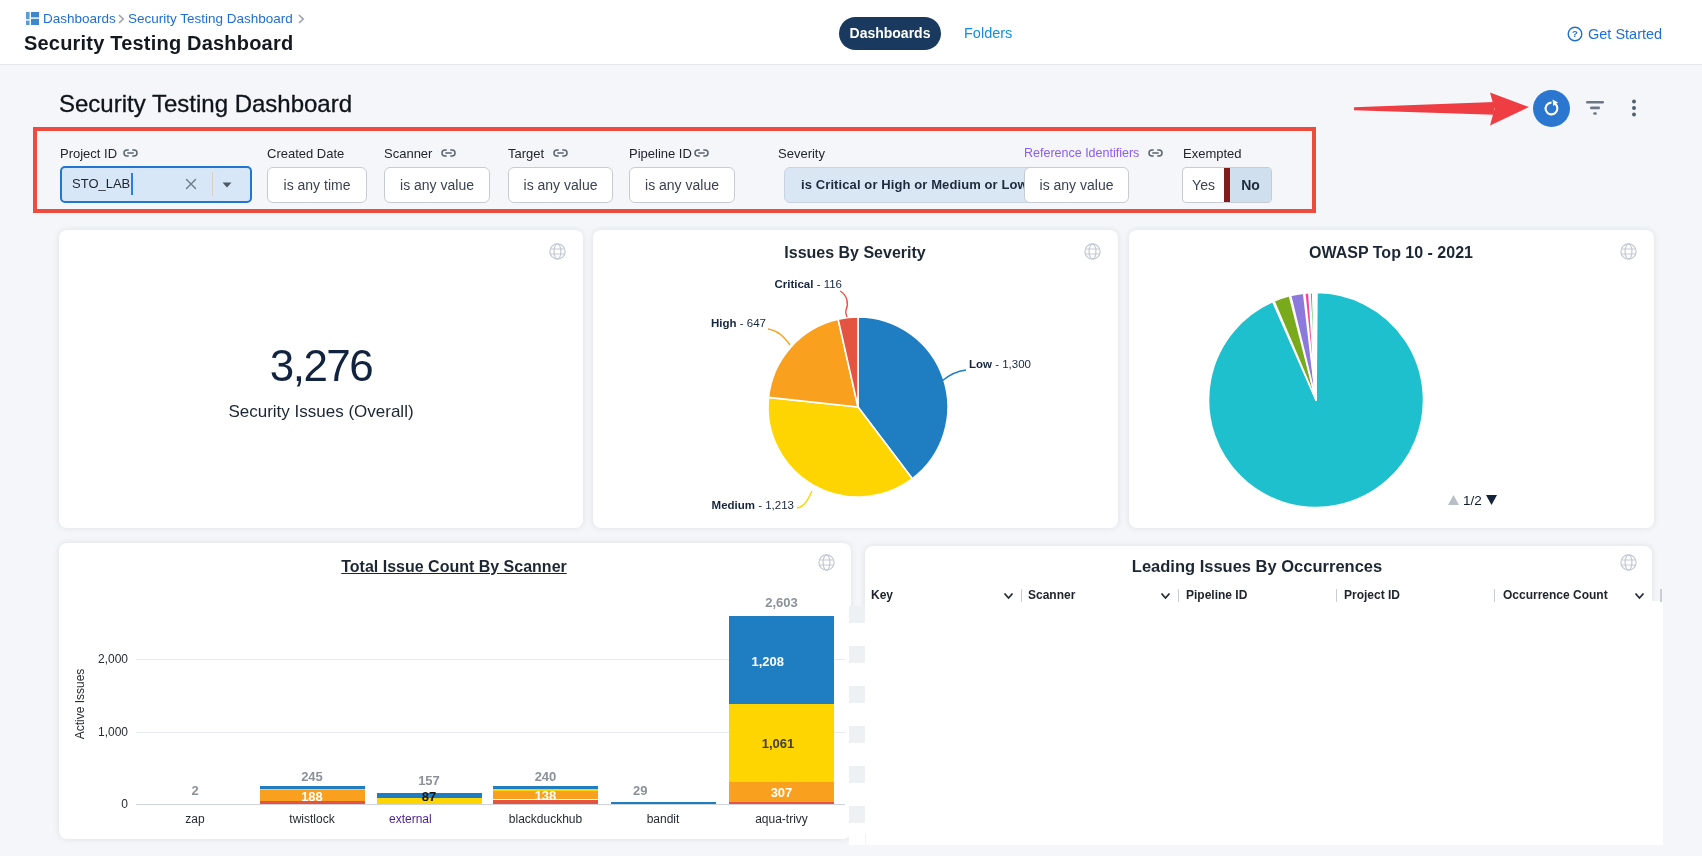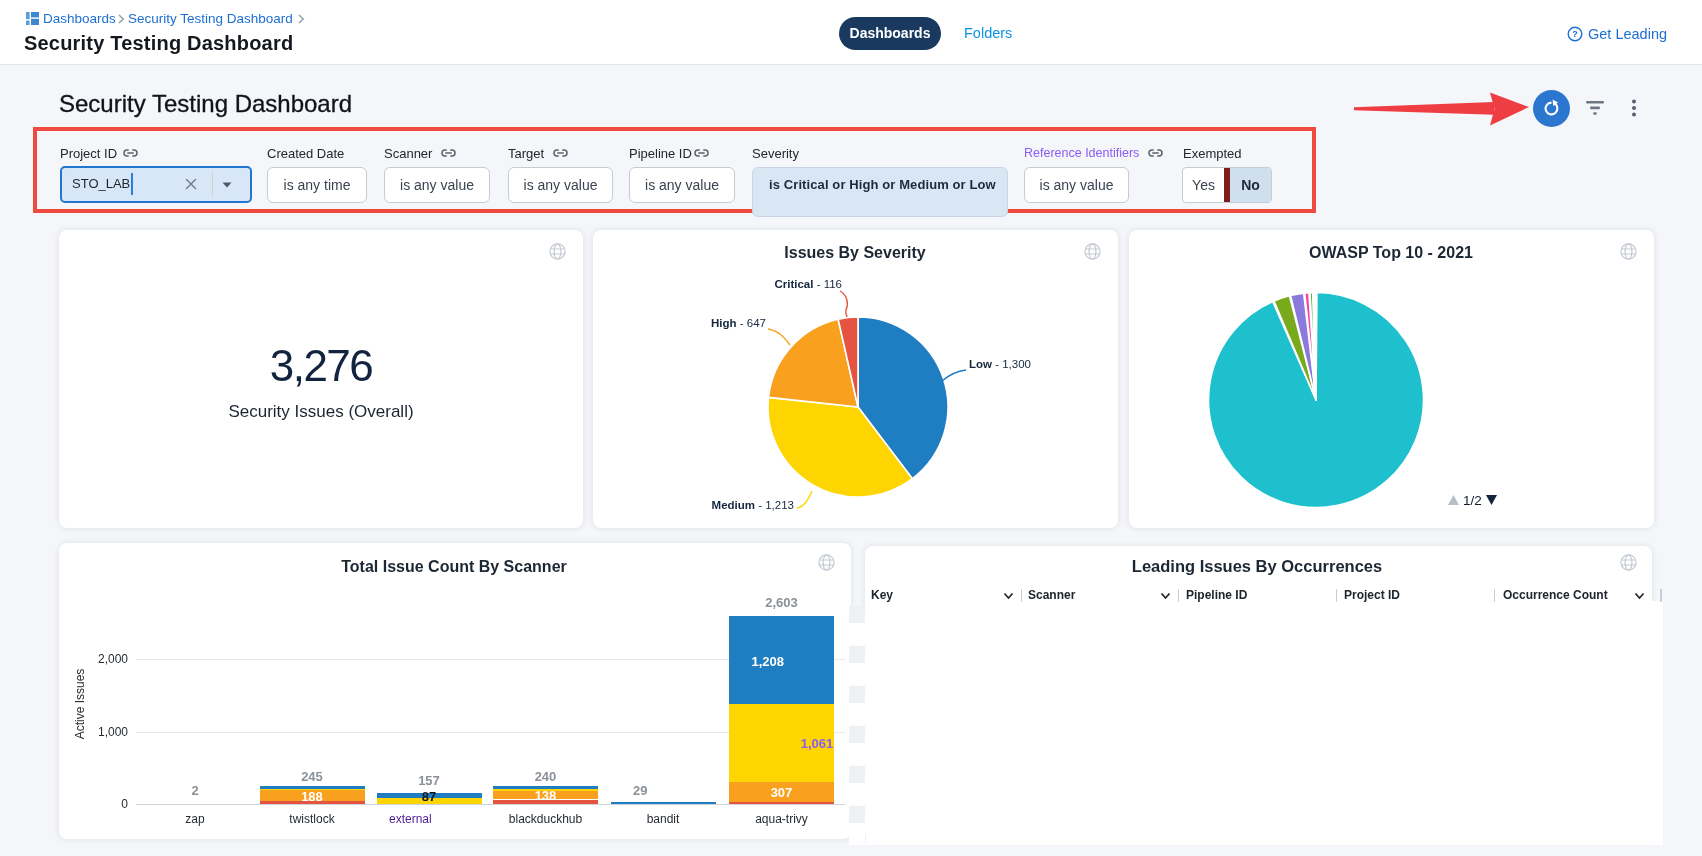--- a/index.html
+++ b/index.html
@@ -30,21 +30,21 @@
   </svg>
 <div class="abs" style="left:24px;top:32px;font-size:20px;font-weight:700;color:#14181f;letter-spacing:0.2px;">Security Testing Dashboard</div>
 
 <div class="abs" style="left:839px;top:17px;width:102px;height:33px;background:#19395f;border-radius:17px;color:#fff;font-size:14px;font-weight:600;text-align:center;line-height:33px;">Dashboards</div>
 <div class="abs" style="left:964px;top:25px;font-size:14.5px;color:#0b92e4;">Folders</div>
 
 <svg class="abs" style="left:1567px;top:26px;" width="16" height="16" viewBox="0 0 16 16">
   <circle cx="8" cy="8" r="6.8" fill="none" stroke="#1d6fd3" stroke-width="1.4"></circle>
   <text x="8" y="11.3" font-size="9.5" font-weight="700" fill="#1d6fd3" text-anchor="middle" font-family="Liberation Sans">?</text>
 </svg>
-<div class="abs" style="left:1588px;top:26px;font-size:14.5px;font-weight:500;color:#1d6fd3;">Get Leading</div>
+<div class="abs" style="left:1588px;top:26px;font-size:14.5px;font-weight:500;color:#1d6fd3;">Get Started</div>
 
 <div class="abs" style="left:59px;top:90px;font-size:24px;font-weight:500;color:#0f141b;-webkit-text-stroke:0.3px #0f141b;">Security Testing Dashboard</div>
 
 <svg class="abs" style="left:1348px;top:88px;" width="185" height="40" viewBox="0 0 185 40">
   <path d="M6,22.3 L6,19.3 L146,14 L146,26.8 Z" fill="#ee3e43"></path>
   <path d="M142,4.5 L181,19 L142,37.5 L146.5,21 Z" fill="#ee3e43"></path>
 </svg>
 
 <div class="abs" style="left:1533px;top:90px;width:37px;height:37px;border-radius:50%;background:#2b77cf;"></div>
 <svg class="abs" style="left:1540px;top:97px;" width="23" height="23" viewBox="0 0 23 23">
@@ -64,21 +64,21 @@
   <circle cx="4" cy="15.6" r="2" fill="#566170"></circle>
 </svg>
 
 <div class="abs" style="left:33px;top:127px;width:1283px;height:86px;border:4px solid #ef4a3e;"></div>
 
 <div class="abs" style="left:60px;top:146px;font-size:13px;color:#23262c;">Project ID</div>
 <div class="abs" style="left:267px;top:146px;font-size:13px;color:#23262c;">Created Date</div>
 <div class="abs" style="left:384px;top:146px;font-size:13px;color:#23262c;">Scanner</div>
 <div class="abs" style="left:508px;top:146px;font-size:13px;color:#23262c;">Target</div>
 <div class="abs" style="left:629px;top:146px;font-size:13px;color:#23262c;">Pipeline ID</div>
-<div class="abs" style="left:752px;top:146px;font-size:13px;color:#23262c;">Severity</div>
+<div class="abs" style="left:778px;top:146px;font-size:13px;color:#23262c;">Severity</div>
 <div class="abs" style="left:1024px;top:146px;font-size:12.5px;color:#8b5cf6;">Reference Identifiers</div>
 <div class="abs" style="left:1183px;top:146px;font-size:13px;color:#23262c;">Exempted</div>
 
 <svg class="abs lnk" style="left:123px;top:147px;" width="15" height="12" viewBox="0 0 15 12">
     <g fill="none" stroke="#5b646e" stroke-width="1.5" stroke-linecap="round">
       <path d="M5.2,3 H4 a3,3 0 0 0 0,6 h1.2 M9.8,3 H11 a3,3 0 0 1 0,6 H9.8 M4.8,6 h5.4"></path>
     </g>
   </svg>
 <svg class="abs lnk" style="left:441px;top:147px;" width="15" height="12" viewBox="0 0 15 12">
     <g fill="none" stroke="#5b646e" stroke-width="1.5" stroke-linecap="round">
@@ -109,21 +109,21 @@
   </svg>
 <div class="abs" style="left:212px;top:172px;width:1px;height:24px;background:#d9cfc6;"></div>
 <svg class="abs" style="left:222px;top:182px;" width="10" height="6" viewBox="0 0 10 6">
     <path d="M0.5,0.5 L5,5.5 L9.5,0.5 Z" fill="#4e5862"></path>
   </svg>
 
 <div class="abs" style="left:267px;top:167px;width:100px;height:36px;background:#fff;border:1px solid #c7ccd3;border-radius:6px;font-size:14px;color:#3a4350;text-align:center;line-height:34px;">is any time</div>
 <div class="abs" style="left:384px;top:167px;width:106px;height:36px;background:#fff;border:1px solid #c7ccd3;border-radius:6px;font-size:14px;color:#3a4350;text-align:center;line-height:34px;">is any value</div>
 <div class="abs" style="left:508px;top:167px;width:105px;height:36px;background:#fff;border:1px solid #c7ccd3;border-radius:6px;font-size:14px;color:#3a4350;text-align:center;line-height:34px;">is any value</div>
 <div class="abs" style="left:629px;top:167px;width:106px;height:36px;background:#fff;border:1px solid #c7ccd3;border-radius:6px;font-size:14px;color:#3a4350;text-align:center;line-height:34px;">is any value</div>
-<div class="abs" style="left:752px;top:167px;width:256px;height:50px;background:#d9e7f5;border:1px solid #c8d4e2;border-radius:6px;font-size:13px;font-weight:700;color:#1d2a3b;line-height:34px;padding-left:16px;white-space:nowrap;letter-spacing:0.1px;">is Critical or High or Medium or Low</div>
+<div class="abs" style="left:784px;top:167px;width:256px;height:36px;background:#d9e7f5;border:1px solid #c8d4e2;border-radius:6px;font-size:13px;font-weight:700;color:#1d2a3b;line-height:34px;padding-left:16px;white-space:nowrap;letter-spacing:0.1px;">is Critical or High or Medium or Low</div>
 <div class="abs" style="left:1024px;top:167px;width:105px;height:36px;background:#fff;border:1px solid #c7ccd3;border-radius:6px;font-size:14px;color:#3a4350;text-align:center;line-height:34px;">is any value</div>
 
 <div class="abs" style="left:1182px;top:167px;width:90px;height:36px;border:1px solid #c7ccd3;border-radius:4px;background:#fff;overflow:hidden;display:flex;">
   <div style="width:47px;height:100%;font-size:14px;color:#3a4350;text-align:center;line-height:34px;border-right:6px solid #7f1d1d;">Yes</div>
   <div style="flex:1;height:100%;background:#cfdfee;font-size:14px;font-weight:700;color:#1d2a3b;text-align:center;line-height:34px;">No</div>
 </div>
 
 <div class="card" style="left:59px;top:230px;width:524px;height:298px;"></div>
 <div class="card" style="left:593px;top:230px;width:525px;height:298px;"></div>
 <div class="card" style="left:1129px;top:230px;width:525px;height:298px;"></div>
@@ -203,21 +203,21 @@
     <path d="M1316,400 L1304.76,293.09 A107.5,107.5 0 0 1 1308.88,292.74 Z" fill="#f5429b"></path>
     <path d="M1316,400 L1310.00,292.67 A107.5,107.5 0 0 1 1312.62,292.55 Z" fill="#3fbb50"></path>
   </g>
 </svg>
 <svg class="abs" style="left:1448px;top:493px;" width="60" height="14" viewBox="0 0 60 14">
   <path d="M0,12 L5.5,2 L11,12 Z" fill="#b9bfc7"></path>
   <path d="M38,2 L49,2 L43.5,12 Z" fill="#15233a"></path>
 </svg>
 <div class="abs" style="left:1463px;top:493px;font-size:13.5px;color:#101b2d;">1/2</div>
 
-<div class="ctitle" style="left:454px;top:558px;transform:translateX(-50%);">Total Issue Count By Scanner</div>
+<div class="ctitle" style="left:454px;top:558px;transform:translateX(-50%);text-decoration:underline;">Total Issue Count By Scanner</div>
 
 <div class="abs" style="left:136px;top:659px;width:709px;height:1px;background:#e6e9ec;"></div>
 <div class="abs" style="left:136px;top:732px;width:709px;height:1px;background:#e6e9ec;"></div>
 <div class="abs" style="left:136px;top:804px;width:709px;height:1px;background:#ccd3da;"></div>
 
 <div class="abs" style="left:58px;top:652px;width:70px;text-align:right;font-size:12px;color:#272c33;">2,000</div>
 <div class="abs" style="left:58px;top:725px;width:70px;text-align:right;font-size:12px;color:#272c33;">1,000</div>
 <div class="abs" style="left:58px;top:797px;width:70px;text-align:right;font-size:12px;color:#272c33;">0</div>
 <div class="abs" style="left:80px;top:704px;font-size:12px;color:#272c33;transform:translate(-50%,-50%) rotate(-90deg);white-space:nowrap;">Active Issues</div>
 
@@ -245,21 +245,21 @@
 <div class="abs" style="left:282px;top:769px;width:60px;text-align:center;font-size:13px;font-weight:700;color:#8b9199;">245</div>
 <div class="abs" style="left:399px;top:773px;width:60px;text-align:center;font-size:13px;font-weight:700;color:#8b9199;">157</div>
 <div class="abs" style="left:515.5px;top:769px;width:60px;text-align:center;font-size:13px;font-weight:700;color:#8b9199;">240</div>
 <div class="abs" style="left:633px;top:783px;width:60px;text-align:left;font-size:13px;font-weight:700;color:#8b9199;">29</div>
 <div class="abs" style="left:751.5px;top:595px;width:60px;text-align:center;font-size:13px;font-weight:700;color:#8b9199;">2,603</div>
 
 <div class="abs" style="left:282px;top:788.5px;width:60px;text-align:center;font-size:13px;font-weight:700;color:#fff;">188</div>
 <div class="abs" style="left:399px;top:789px;width:60px;text-align:center;font-size:13px;font-weight:700;color:#14181d;">87</div>
 <div class="abs" style="left:515.5px;top:788px;width:60px;text-align:center;font-size:13px;font-weight:700;color:#fff;">138</div>
 <div class="abs" style="left:751.5px;top:653.5px;width:60px;font-size:13px;font-weight:700;color:#fff;">1,208</div>
-<div class="abs" style="left:787px;top:736px;width:60px;text-align:center;font-size:13px;font-weight:700;color:#8b5cf6;">1,061</div>
+<div class="abs" style="left:748px;top:736px;width:60px;text-align:center;font-size:13px;font-weight:700;color:#404040;">1,061</div>
 <div class="abs" style="left:751.5px;top:785px;width:60px;text-align:center;font-size:13px;font-weight:700;color:#fff;">307</div>
 
 <div class="abs" style="left:165px;top:812px;width:60px;text-align:center;font-size:12px;color:#262c34;">zap</div>
 <div class="abs" style="left:272px;top:812px;width:80px;text-align:center;font-size:12px;color:#262c34;">twistlock</div>
 <div class="abs" style="left:389px;top:812px;width:80px;text-align:left;font-size:12px;color:#4c1d95;">external</div>
 <div class="abs" style="left:495.5px;top:812px;width:100px;text-align:center;font-size:12px;color:#262c34;">blackduckhub</div>
 <div class="abs" style="left:633px;top:812px;width:60px;text-align:center;font-size:12px;color:#262c34;">bandit</div>
 <div class="abs" style="left:741.5px;top:812px;width:80px;text-align:center;font-size:12px;color:#262c34;">aqua-trivy</div>
 
 <div class="ctitle" style="left:1257px;top:557px;transform:translateX(-50%);font-size:16.5px;">Leading Issues By Occurrences</div>

